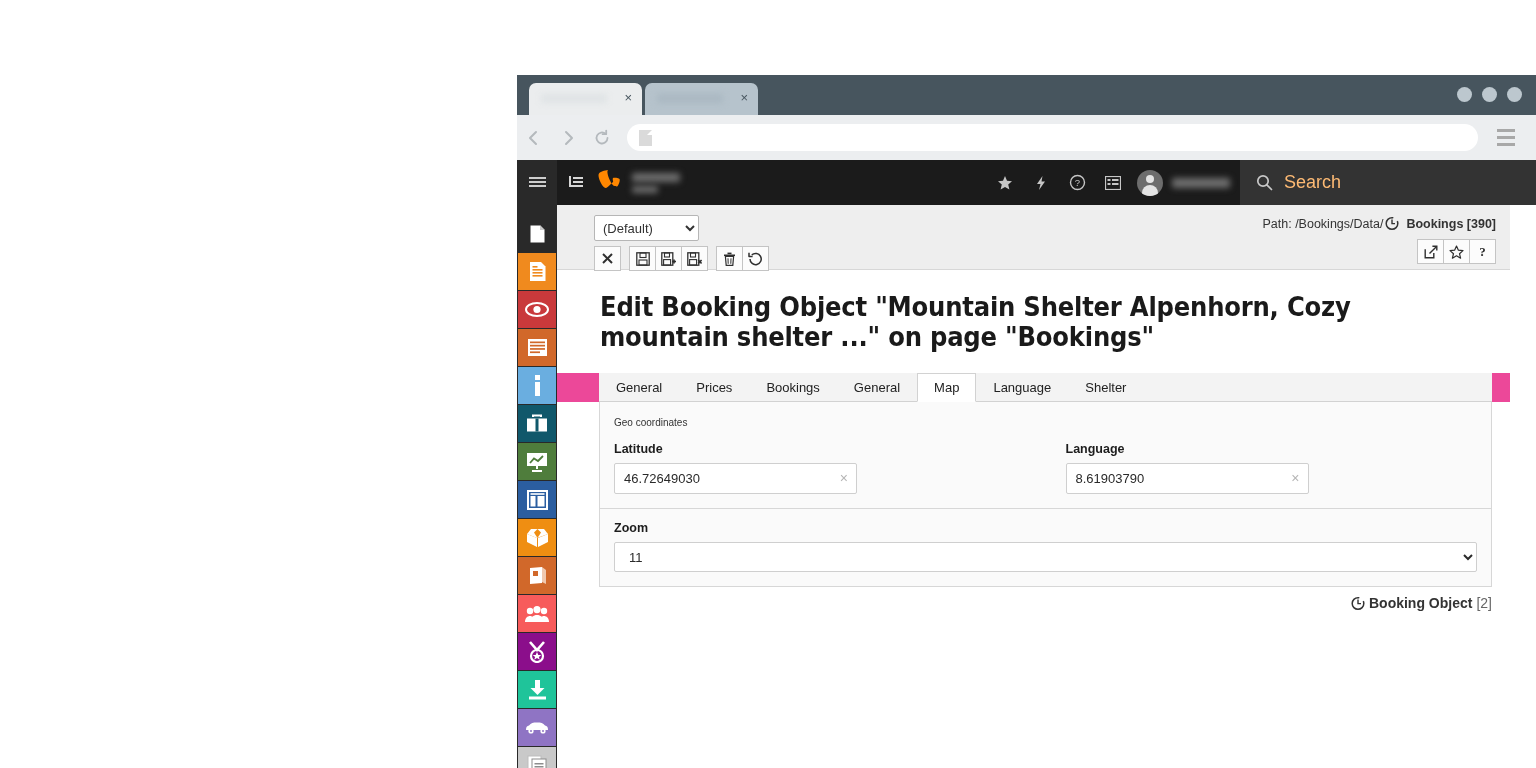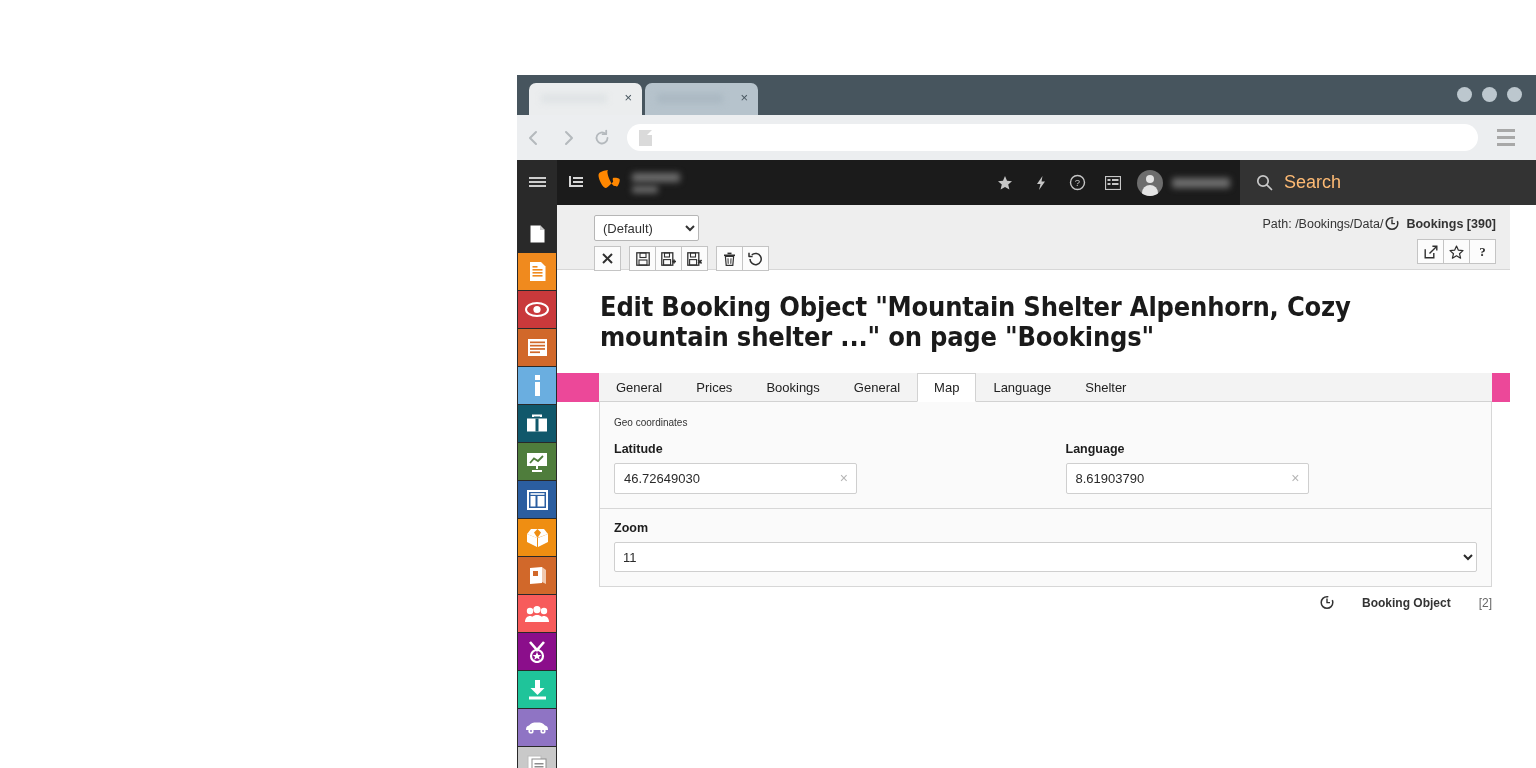--- a/index.html
+++ b/index.html
@@ -241,28 +241,28 @@
     position: absolute; right: 9px; top: 8px;
     color: #b5b5b5; font-size: 14px; line-height: 14px;
   }
   .panel-divider { border-top: 1px solid #d7d7d7; }
 
   .zoom-select {
     width: 100%; height: 30px;
     border: 1px solid #cfcfcf; border-radius: 2px;
     background: #fff;
     font-size: 13px; color: #2a2a2a;
-    padding: 0 4px;
+    padding: 0 10px;
     font-family: "Liberation Sans", sans-serif;
   }
   .panel-footer {
     margin: 8px 18px 0 42px;
     text-align: right;
-    font-size: 12px; color: #333;
-    display: flex; align-items: center; justify-content: flex-end; gap: 24px;
+    font-size: 14px; color: #333;
+    display: flex; align-items: center; justify-content: flex-end;
   }
   .panel-footer b { font-weight: bold; }
   .panel-footer .muted { color: #666; margin-left: 4px; }
 </style>
 </head>
 <body>
 
 <div id="root">
 
   <div class="browser">

